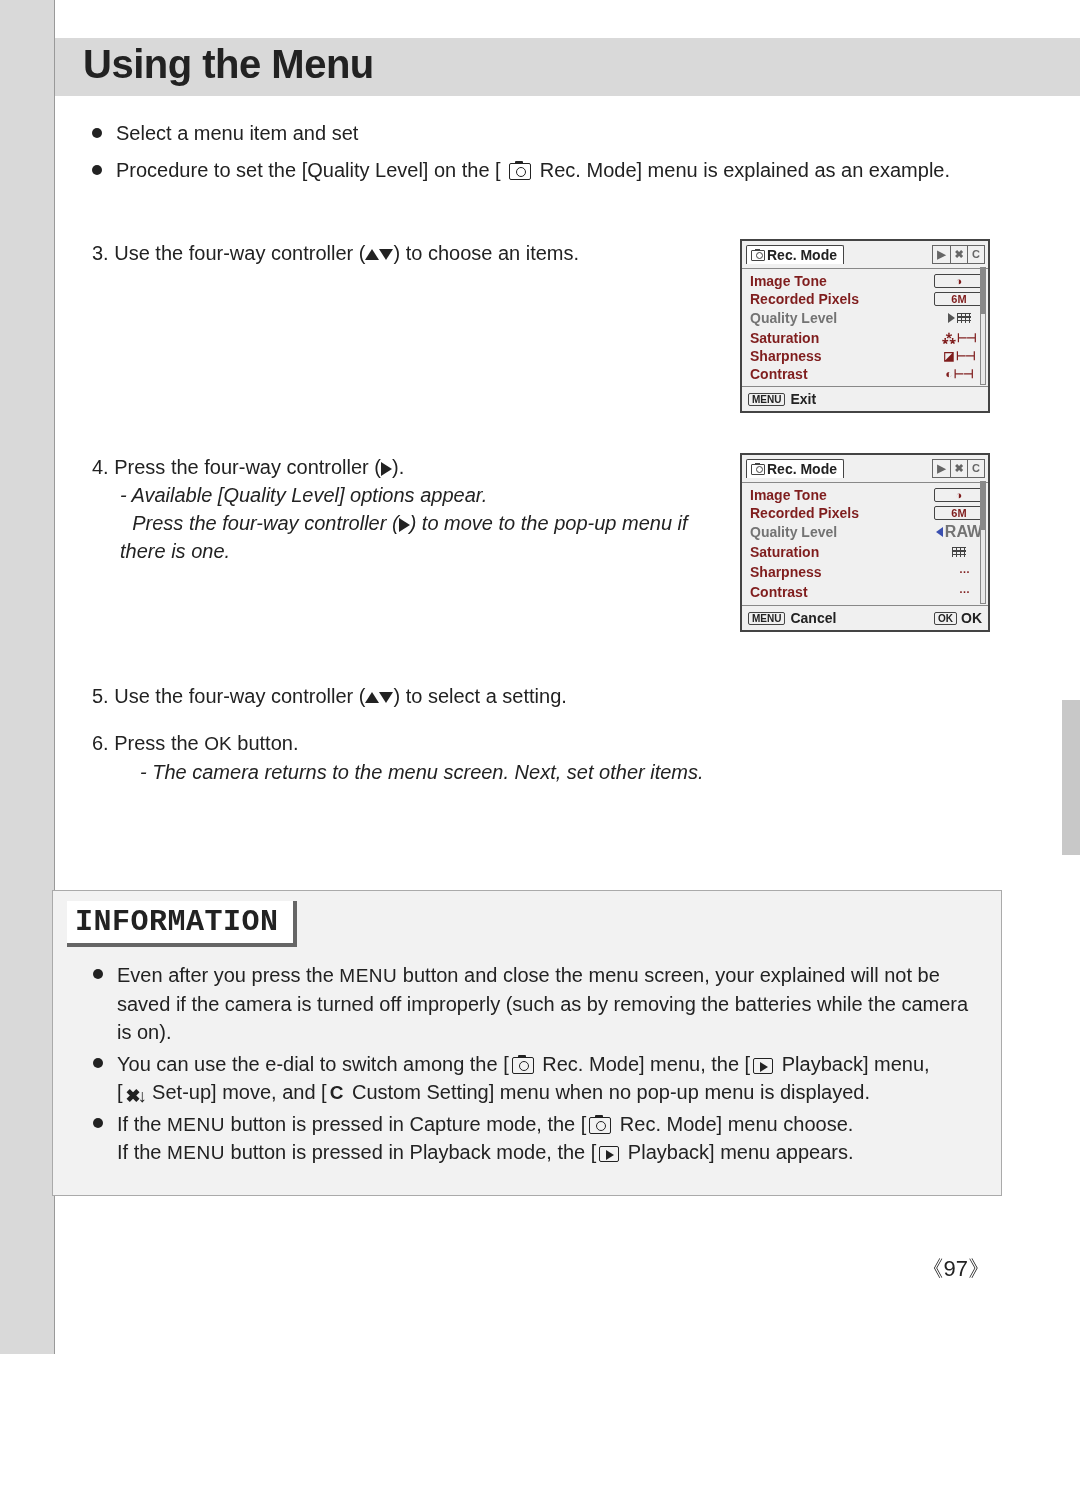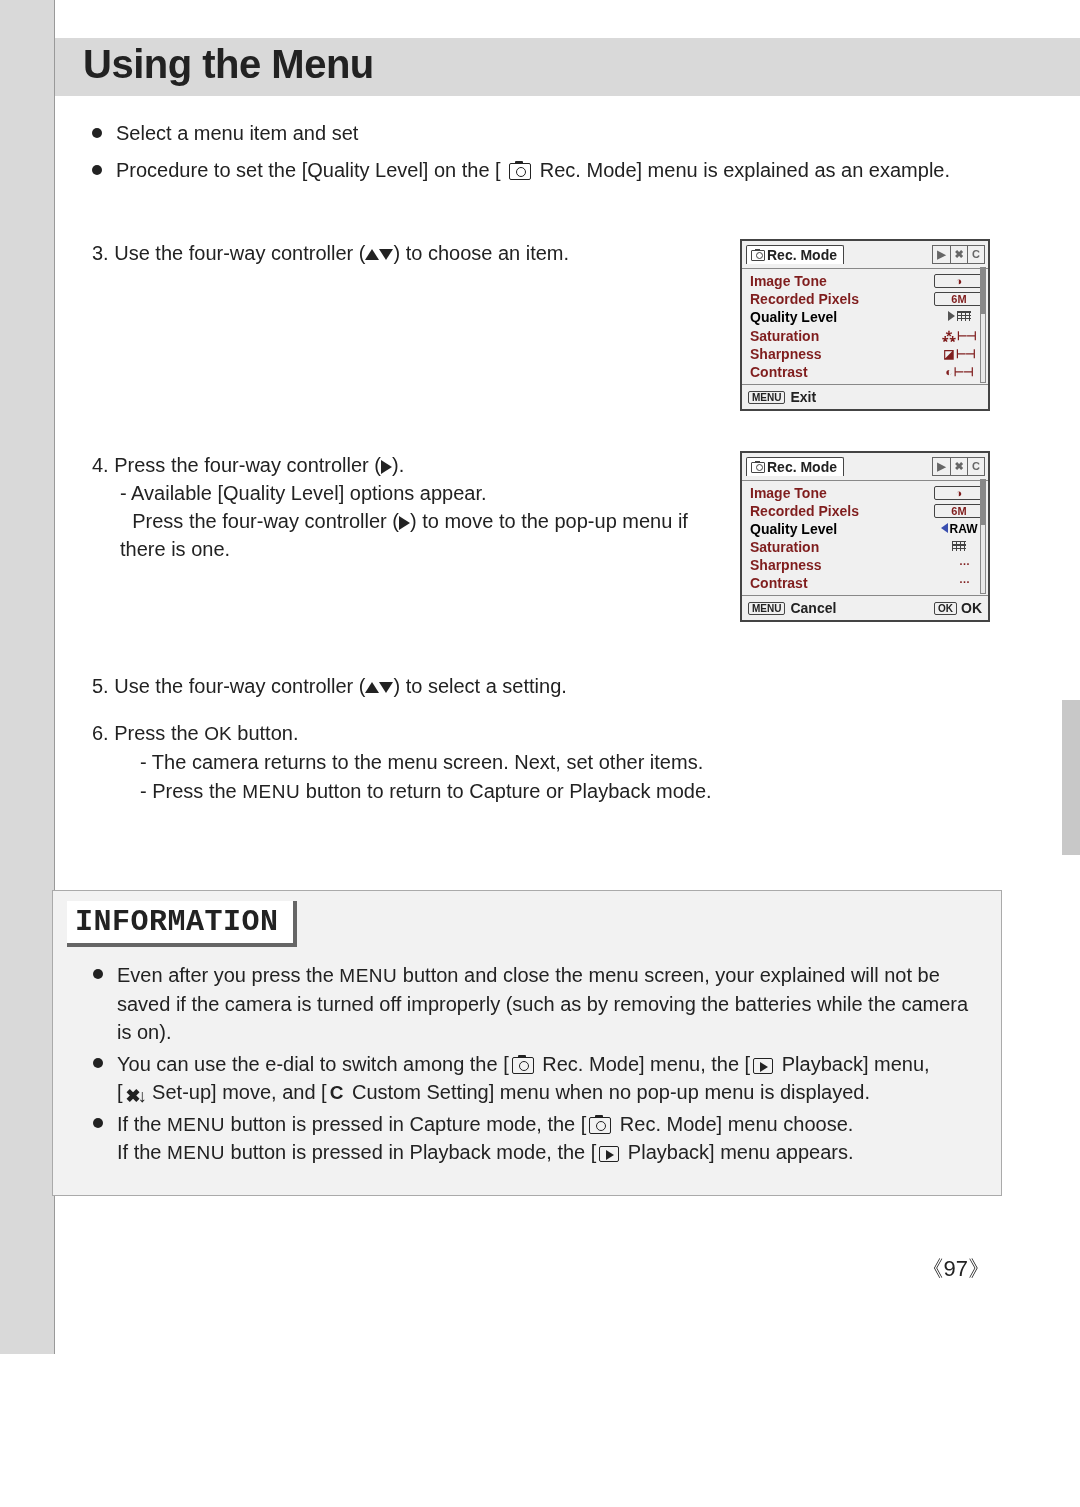--- a/index.html
+++ b/index.html
@@ -49,21 +49,21 @@
     position:relative; top:3px; margin:0 3px;
   }
   .play-inline::after { content:""; position:absolute; left:6px; top:3px; width:0;height:0; border-left:8px solid #222; border-top:5px solid transparent; border-bottom:5px solid transparent;}
   .tools-inline {
     display:inline-block; width:18px; position:relative; top:3px; margin:0 3px;
     font-weight:bold; font-size:18px; letter-spacing:-3px; line-height:1;
   }
   .c-inline { display:inline-block; font-weight:bold; margin:0 3px; line-height:1; font-size:19px;}
   .step-block { display:flex; margin-top: 40px; }
   .step-text { flex:1; font-size:20px; line-height:1.4; padding-right:30px; }
-  .sub-indent { padding-left: 28px; }
+  .sub-indent { padding-left: 28px; font-style: italic; }
   .tri { display:inline-block; width:0;height:0; vertical-align:middle; }
   .tri-u { border-left:7px solid transparent; border-right:7px solid transparent; border-bottom:11px solid #222; }
   .tri-d { border-left:7px solid transparent; border-right:7px solid transparent; border-top:11px solid #222; }
   .tri-r { border-top:7px solid transparent; border-bottom:7px solid transparent; border-left:11px solid #222; }
   .ok-inline { font-family:"Arial Black",Arial; font-size:19px; }
   .menu-inline { font-family:"Arial Black",Arial; font-size:19px; letter-spacing:0.5px; }
 
   
   .lcd {
     width: 250px; flex: 0 0 250px;
@@ -87,23 +87,23 @@
   .cam-mini::before{content:"";position:absolute;top:-2px;left:3px;width:5px;height:2px;background:#444;}
   .cam-mini::after{content:"";position:absolute;top:1.5px;left:3.5px;width:5px;height:5px;border:1px solid #444;border-radius:50%;}
   .tab-icons { margin-left:auto; display:flex; border:1.2px solid #666; }
   .tab-icons span{ display:inline-block; width:17px;height:17px;border-left:1px solid #666; font-size:11px;text-align:center;line-height:17px;font-weight:bold;color:#666;}
   .tab-icons span:first-child{border-left:none;}
   .lcd-body { padding:3px 4px 3px 8px; }
   .lcd-row {
     display:flex; align-items:center; font-weight:bold; font-size:14px;
     padding:1px 0; color:#7f1d1d;
   }
-  .lcd-row.sel { color:#000000; }
+  .lcd-row.sel { color:#737373; }
   .lcd-label { flex:1; }
-  .lcd-val { width:50px; text-align:center; font-size:12px; }
+  .lcd-val { width:50px; text-align:center; font-size:16px; }
   .lcd-val.box { border:1.2px solid #444; border-radius:2px; padding:0 2px; font-size:11px; font-weight:bold;}
   .lcd-footer {
     border-top:1.5px solid #888; padding:4px 6px; display:flex; align-items:center; font-weight:bold; font-size:14px;
   }
   .menu-box{ border:1.2px solid #444; border-radius:2px; font-size:10px; padding:0 3px; margin-right:5px; font-family:Arial; letter-spacing:0;}
   .ok-box { border:1.2px solid #444; border-radius:2px; font-size:10px; padding:0 3px; margin-right:4px; font-family:Arial; }
   .lcd-scroll { position:absolute; right:2px; top:26px; bottom:26px; width:6px; border:1px solid #888; background:#e8e8e8;}
   .lcd-scroll-thumb{ background:#888; width:100%; height:40%; }
   .caretL{display:inline-block;width:0;height:0;border-top:5px solid transparent;border-bottom:5px solid transparent;border-right:7px solid #3a4fb0;margin-right:2px;}
   .caretR{display:inline-block;width:0;height:0;border-top:5px solid transparent;border-bottom:5px solid transparent;border-left:7px solid #555;margin-right:2px;}
@@ -158,21 +158,21 @@
         <span class="bullet-text">
           <span>Procedure to set the [Quality Level] on the [</span>
           <span class="camera-inline"></span>
           <span> Rec. Mode] menu is explained as an example.</span>
         </span>
       </div>
     </div>
 
     <div class="step-block" style="margin-top:55px;">
       <div class="step-text">
-        <span>3. Use the four-way controller (</span><span class="tri tri-u"></span><span class="tri tri-d"></span><span>) to choose an item.</span>
+        <span>3. Use the four-way controller (</span><span class="tri tri-u"></span><span class="tri tri-d"></span><span>) to choose an items.</span>
       </div>
       <div class="lcd">
         <div class="lcd-header">
           <span class="lcd-tab">
             <span class="cam-mini"></span>
             <span>Rec. Mode</span>
           </span>
           <span class="tab-icons">
             <span>▶</span>
             <span>✖</span>
@@ -276,23 +276,20 @@
       </div>
     </div>
 
     <div class="step-later">
       <div>
         <span>5. Use the four-way controller (</span><span class="tri tri-u"></span><span class="tri tri-d"></span><span>) to select a setting.</span>
       </div>
       <div style="margin-top:18px;">
         <span>6. Press the </span><span class="ok-inline">OK</span><span> button.</span>
         <div class="sub-indent">- The camera returns to the menu screen. Next, set other items.</div>
-        <div class="sub-indent">
-          <span>- Press the </span><span class="menu-inline">MENU</span><span> button to return to Capture or Playback mode.</span>
-        </div>
       </div>
     </div>
   </div>
 
   <div class="info-box">
     <div class="info-title-wrap">
       <span class="info-title">INFORMATION</span>
     </div>
     <div class="info-bullets">
       <div class="bullet-row">

